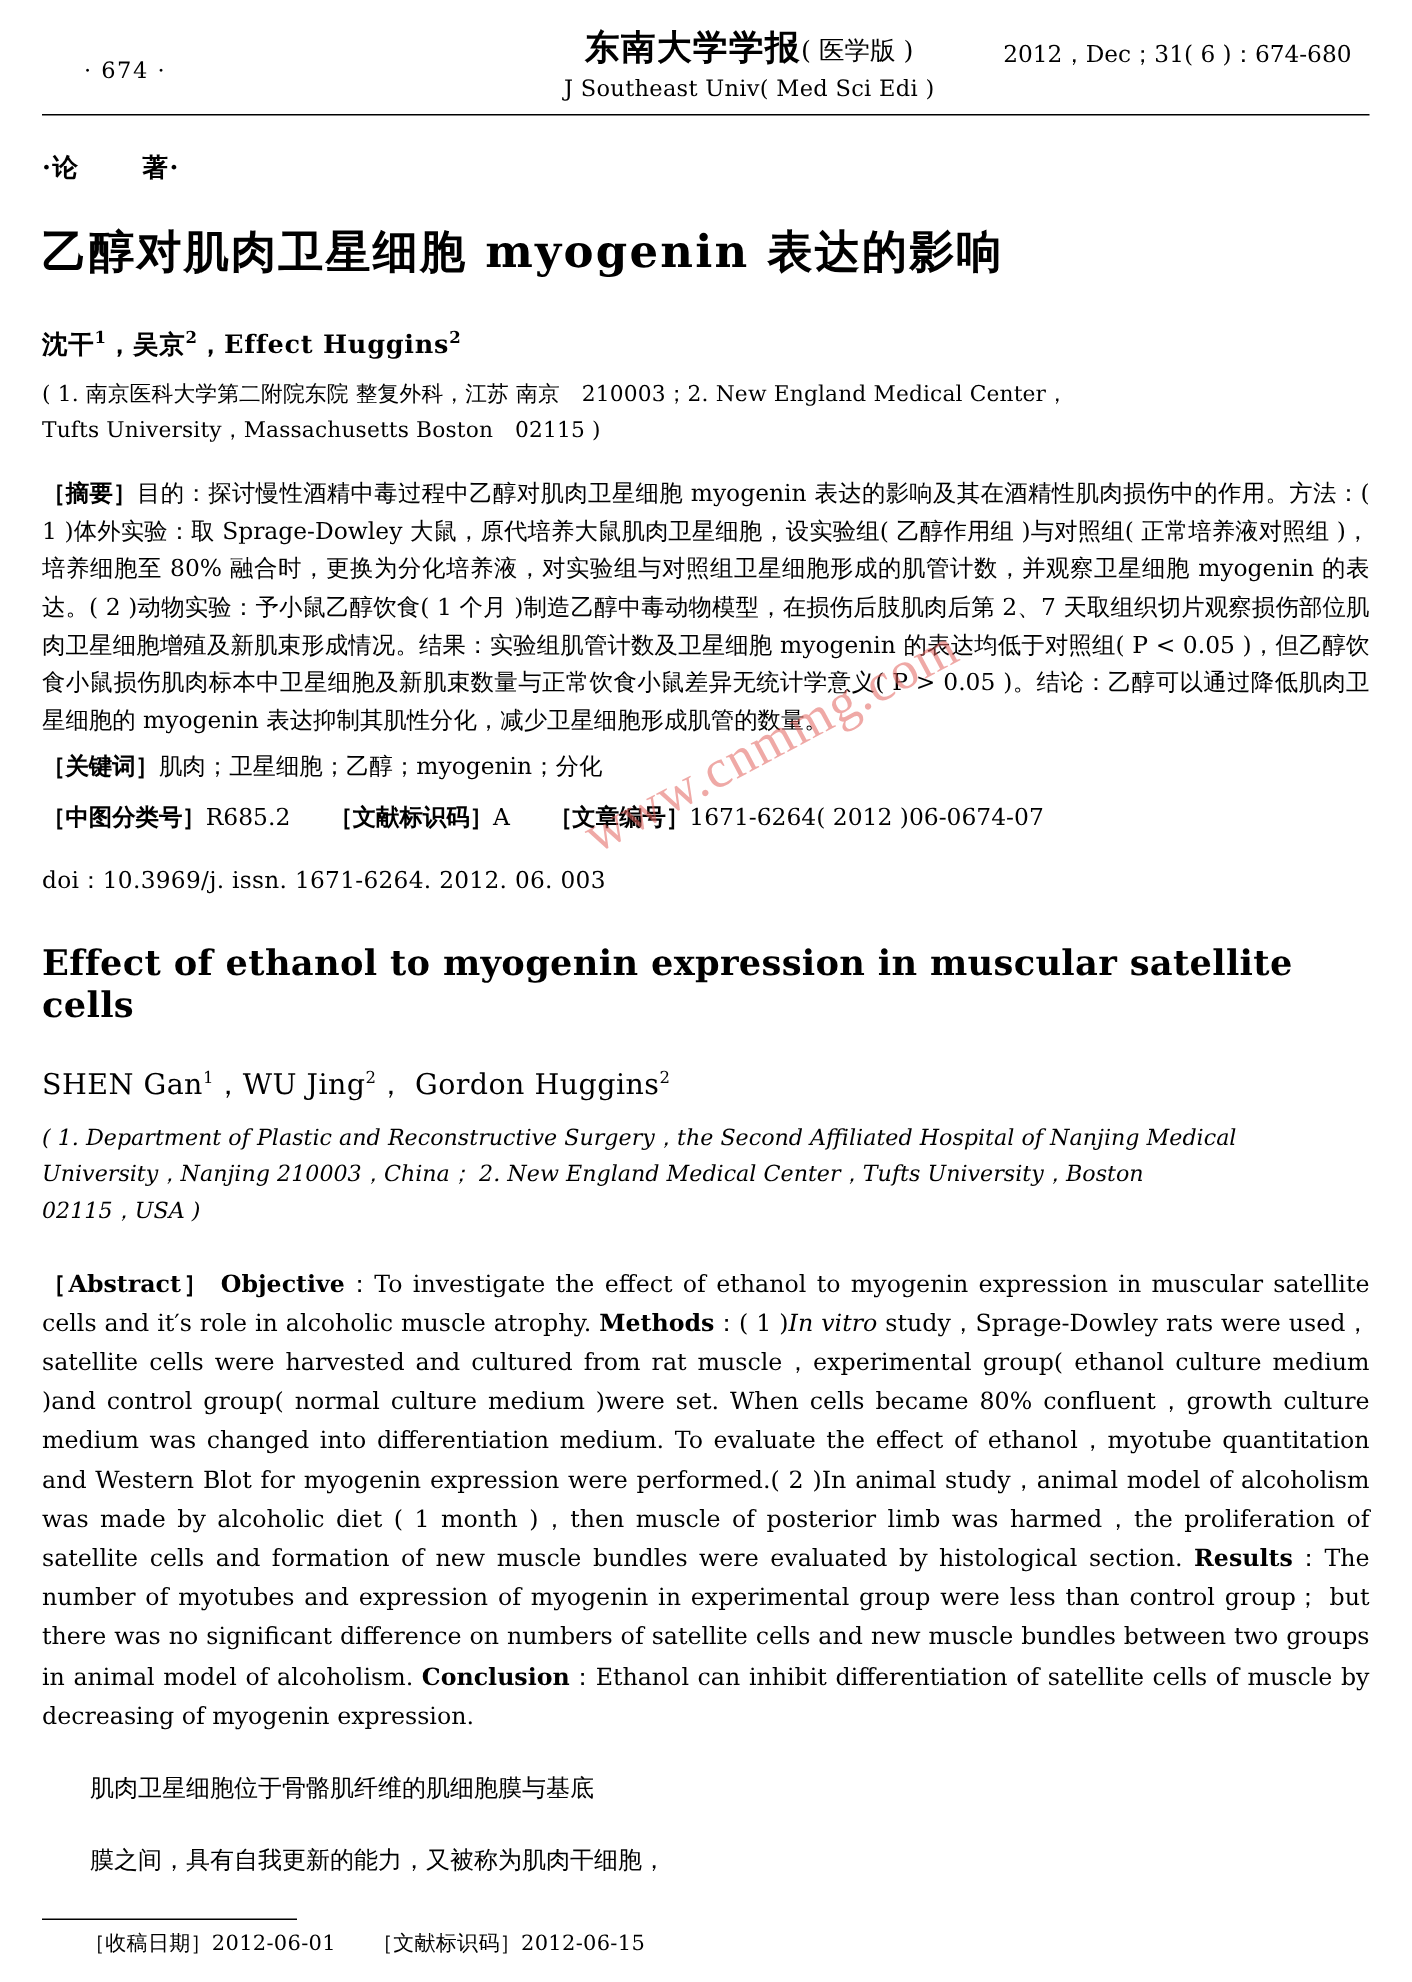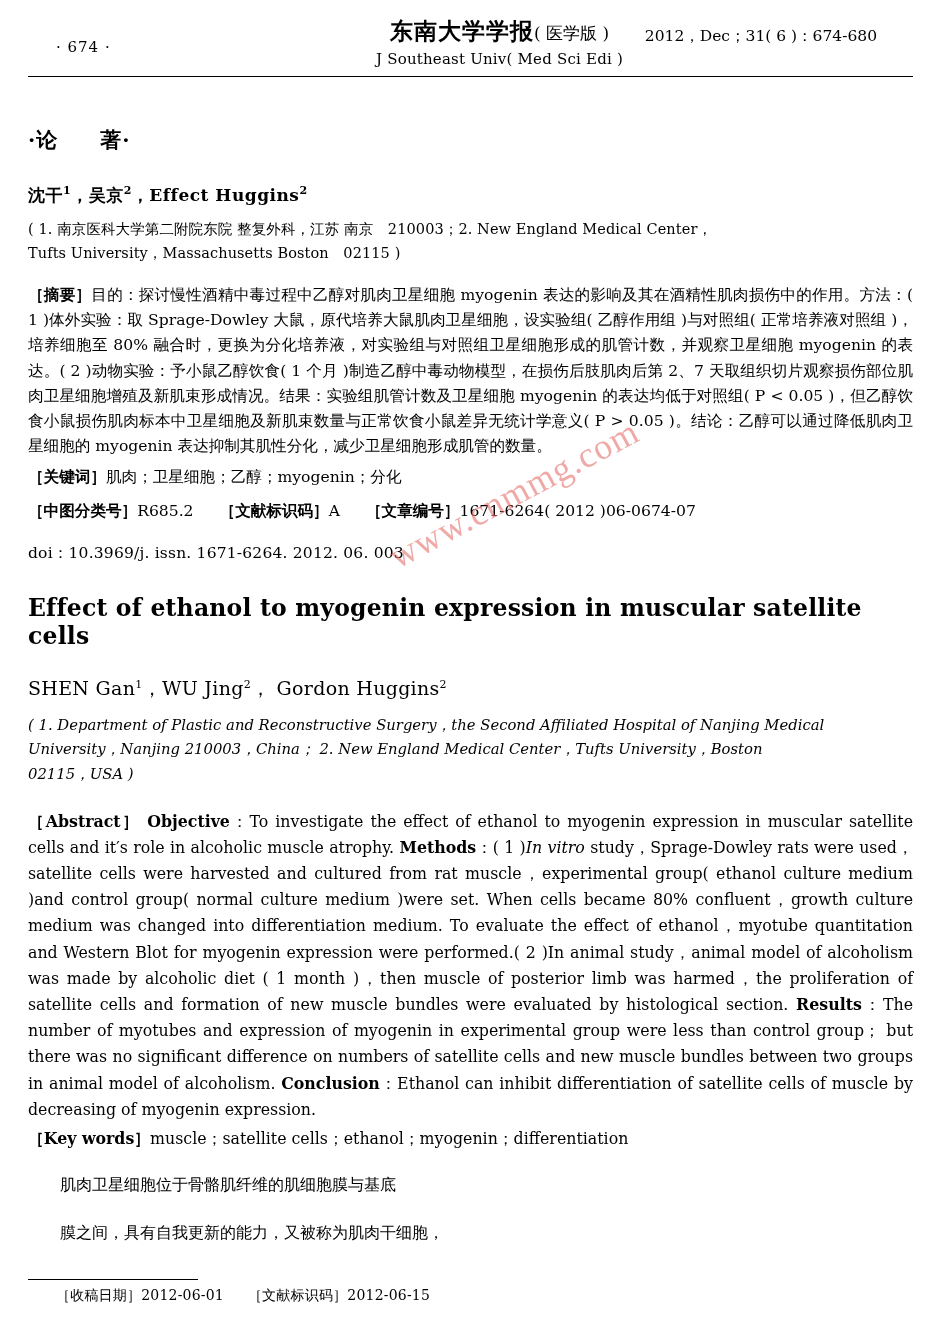--- a/index.html
+++ b/index.html
@@ -64,30 +64,30 @@
     font-weight: normal;
     letter-spacing: 0;
   }
   .journal-en {
     font-size: 15px;
     margin-top: 3px;
     letter-spacing: 0.2px;
   }
   .issue {
     position: absolute;
-    right: 36px;
+    right: 12px;
     top: 26px;
     font-size: 15.5px;
     white-space: nowrap;
   }
 
   
   .section-mark {
-    margin-top: 52px;
-    font-size: 21px;
+    margin-top: 26px;
+    font-size: 17px;
     letter-spacing: 1px;
     font-weight: bold;
   }
   .section-mark .gap { display: inline-block; width: 42px; }
 
   
   .cn-title {
     margin-top: 26px;
     font-size: 30px;
     font-weight: bold;
@@ -232,20 +232,21 @@
     </div>
 
     <div class="issue">2012，Dec；31( 6 )：674-680</div>
   </div>
   <div class="header-rule"></div>
 
   <div class="section-mark">
     <span>·论</span><span class="gap"></span><span>著·</span>
   </div>
 
+  <h1 class="cn-title">乙醇对肌肉卫星细胞 myogenin 表达的影响</h1>
 
   <div class="authors-cn">
     <span>沈干</span><sup>1</sup><span>，吴京</span><sup>2</sup><span>，Effect Huggins</span><sup>2</sup>
   </div>
 
   <div class="affil-cn">
     <div>( 1. 南京医科大学第二附院东院 整复外科，江苏 南京　210003；2. New England Medical Center，</div>
     <div>Tufts University，Massachusetts Boston　02115 )</div>
   </div>
 
@@ -272,23 +273,20 @@
     <div>( 1. Department of Plastic and Reconstructive Surgery，the Second Affiliated Hospital of Nanjing Medical</div>
     <div>University，Nanjing 210003，China； 2. New England Medical Center，Tufts University，Boston</div>
     <div>02115，USA )</div>
   </div>
 
   <div class="abstract-en">
     <b>［Abstract］</b>
     <b>Objective</b><span>：To investigate the effect of ethanol to myogenin expression in muscular satellite cells and it′s role in alcoholic muscle atrophy. </span><b>Methods</b><span>：( 1 )</span><i>In vitro</i><span> study，Sprage-Dowley rats were used，satellite cells were harvested and cultured from rat muscle，experimental group( ethanol culture medium )and control group( normal culture medium )were set. When cells became 80% confluent，growth culture medium was changed into differentiation medium. To evaluate the effect of ethanol，myotube quantitation and Western Blot for myogenin expression were performed.( 2 )In animal study，animal model of alcoholism was made by alcoholic diet ( 1 month )，then muscle of posterior limb was harmed，the proliferation of satellite cells and formation of new muscle bundles were evaluated by histological section. </span><b>Results</b><span>：The number of myotubes and expression of myogenin in experimental group were less than control group； but there was no significant difference on numbers of satellite cells and new muscle bundles between two groups in animal model of alcoholism. </span><b>Conclusion</b><span>：Ethanol can inhibit differentiation of satellite cells of muscle by decreasing of myogenin expression.</span>
   </div>
 
-  <div class="kw-en">
-    <b>［Key words］</b><span>muscle；satellite cells；ethanol；myogenin；differentiation</span>
-  </div>
 
   <div class="body-cols">
     <div class="col">肌肉卫星细胞位于骨骼肌纤维的肌细胞膜与基底</div>
     <div class="col">膜之间，具有自我更新的能力，又被称为肌肉干细胞，</div>
   </div>
 
   <div class="watermark">www.cnmmg.com</div>
 
   <div class="footer">
     <div class="footer-rule"></div>

